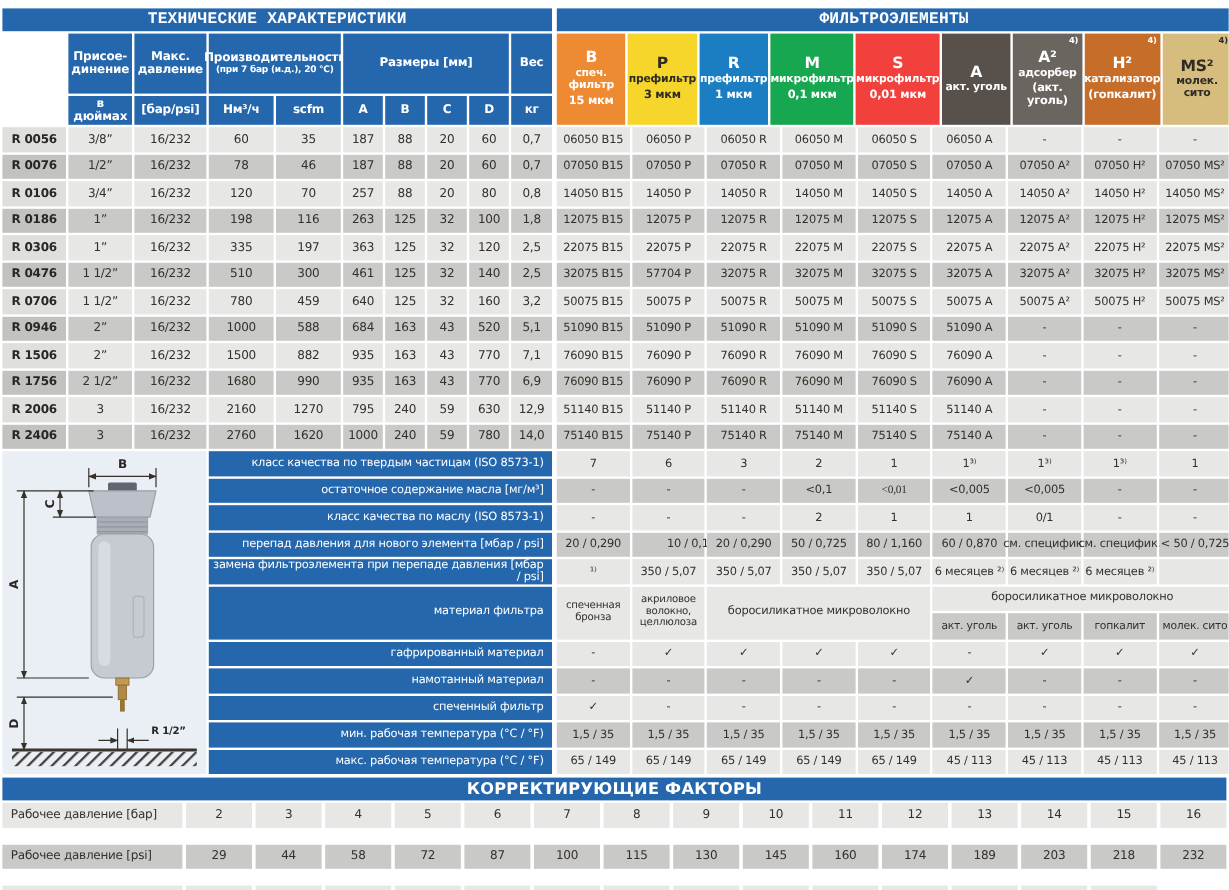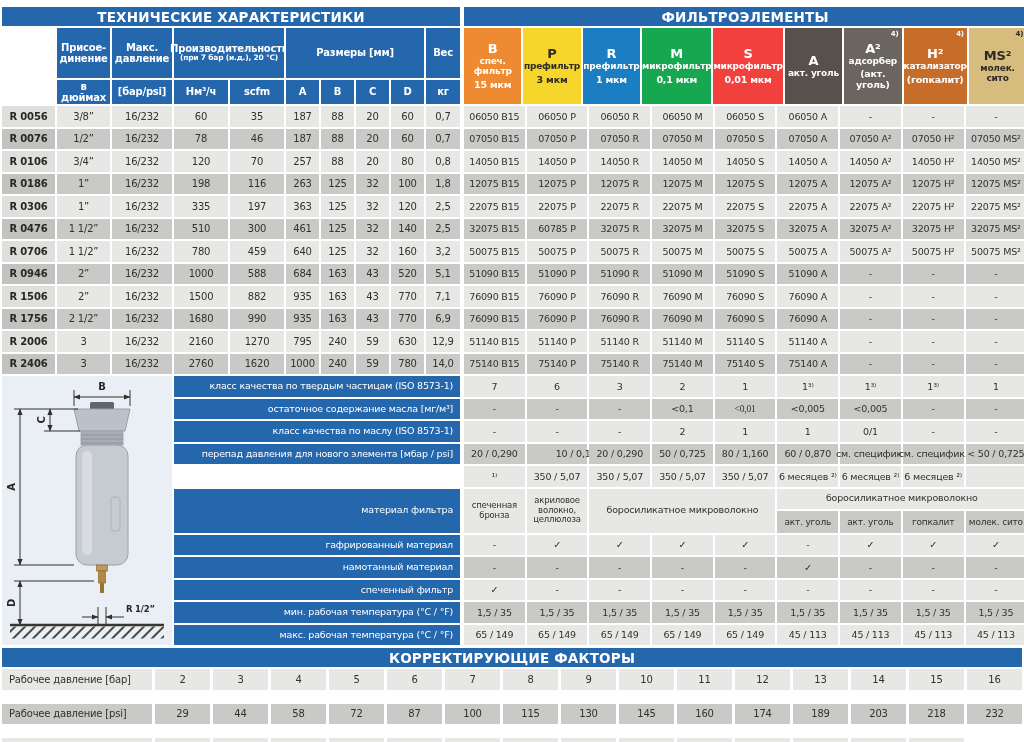--- a/index.html
+++ b/index.html
@@ -1,21 +1,21 @@
 <!DOCTYPE html>
 <html><head>
 <meta charset="utf-8">
 <style>
   html,body{margin:0;padding:0;background:#fff;}
   body{font-family:"DejaVu Sans","Liberation Sans",sans-serif;color:#35302B;letter-spacing:-0.2px;}
   .page{width:1024px;height:742px;overflow:hidden;box-sizing:border-box;padding:7px 0 0 2px;background:#fff;}
   :root{--cols:53px 53px 60px 54px 54px 33px 33px 33px 33px 34px 0px 60.7px 60.7px 60.7px 60.7px 60.7px 60.7px 60.7px 60.7px 60.7px;}
   .g{display:grid;grid-template-columns:var(--cols);column-gap:2px;}
   .bar{background:#2467AD;color:#fff;font-weight:bold;font-size:13.5px;height:19px;display:flex;align-items:center;justify-content:center;letter-spacing:0.2px;}
-  #titles-band{margin-bottom:2px;}
+  #titles-band{margin-bottom:2px;font-family:Liberation Mono, monospace;}
   #header-band{grid-template-rows:50px 24px;row-gap:2px;margin-bottom:2px;}
   .bluecell{background:#2467AD;color:#fff;font-weight:bold;display:flex;align-items:center;justify-content:center;text-align:center;white-space:pre-line;font-size:10px;line-height:1.15;}
   .subunit{font-size:10px;}
   #elem-headers{grid-column:12/21;grid-row:1/3;display:grid;grid-template-columns:repeat(9,1fr);column-gap:2px;}
   .elem-head{position:relative;display:flex;flex-direction:column;align-items:center;justify-content:center;gap:2px;text-align:center;}
   .eletter{font-size:13px;font-weight:bold;line-height:1;}
   .ename{font-size:9px;font-weight:bold;line-height:1.1;}
   .esize{font-size:9.5px;font-weight:bold;}
   .corner-note{position:absolute;top:2px;right:3px;font-size:7px;font-weight:bold;}
   .grid-row{height:20.5px;margin-bottom:2px;}
@@ -240,21 +240,21 @@
         <div class="cell dk">16/232</div>
         <div class="cell dk">510</div>
         <div class="cell dk">300</div>
         <div class="cell dk">461</div>
         <div class="cell dk">125</div>
         <div class="cell dk">32</div>
         <div class="cell dk">140</div>
         <div class="cell dk">2,5</div>
         <div class="spacer"></div>
         <div class="cell code dk">32075 B15</div>
-        <div class="cell code dk">60785 P</div>
+        <div class="cell code dk">57704 P</div>
         <div class="cell code dk">32075 R</div>
         <div class="cell code dk">32075 M</div>
         <div class="cell code dk">32075 S</div>
         <div class="cell code dk">32075 A</div>
         <div class="cell code dk">32075 A²</div>
         <div class="cell code dk">32075 H²</div>
         <div class="cell code dk">32075 MS²</div>
       </div>
       <div class="g grid-row">
         <div class="cell lt model">R 0706</div>
@@ -477,20 +477,21 @@
       <div class="speclabel" style="grid-area: 4 / 4 / auto / 11;">перепад давления для нового элемента [мбар / psi]</div>
       <div class="cell spec dk" style="grid-area: 4 / 12;">20 / 0,290</div>
       <div class="cell spec dk" style="grid-area: 4 / 13; padding-left: 44px;">10 / 0,145</div>
       <div class="cell spec dk" style="grid-area: 4 / 14;">20 / 0,290</div>
       <div class="cell spec dk" style="grid-area: 4 / 15;">50 / 0,725</div>
       <div class="cell spec dk" style="grid-area: 4 / 16;">80 / 1,160</div>
       <div class="cell spec dk" style="grid-area: 4 / 17;">60 / 0,870</div>
       <div class="cell spec dk" style="grid-area: 4 / 18;">см. специфик.</div>
       <div class="cell spec dk" style="grid-area: 4 / 19;">см. специфик.</div>
       <div class="cell spec dk" style="grid-area: 4 / 20;">&lt; 50 / 0,725</div>
+      <div class="speclabel" style="grid-area: 5 / 4 / auto / 11;">замена фильтроэлемента при перепаде давления [мбар / psi]</div>
       <div class="cell spec lt" style="grid-area: 5 / 12;">¹⁾</div>
       <div class="cell spec lt" style="grid-area: 5 / 13;">350 / 5,07</div>
       <div class="cell spec lt" style="grid-area: 5 / 14;">350 / 5,07</div>
       <div class="cell spec lt" style="grid-area: 5 / 15;">350 / 5,07</div>
       <div class="cell spec lt" style="grid-area: 5 / 16;">350 / 5,07</div>
       <div class="cell spec lt" style="grid-area: 5 / 17;">6 месяцев ²⁾</div>
       <div class="cell spec lt" style="grid-area: 5 / 18;">6 месяцев ²⁾</div>
       <div class="cell spec lt" style="grid-area: 5 / 19;">6 месяцев ²⁾</div>
       <div class="cell spec lt" style="grid-area: 5 / 20;"></div>
       <div class="speclabel" style="grid-area: 7 / 4 / auto / 11;">гафрированный материал</div>

